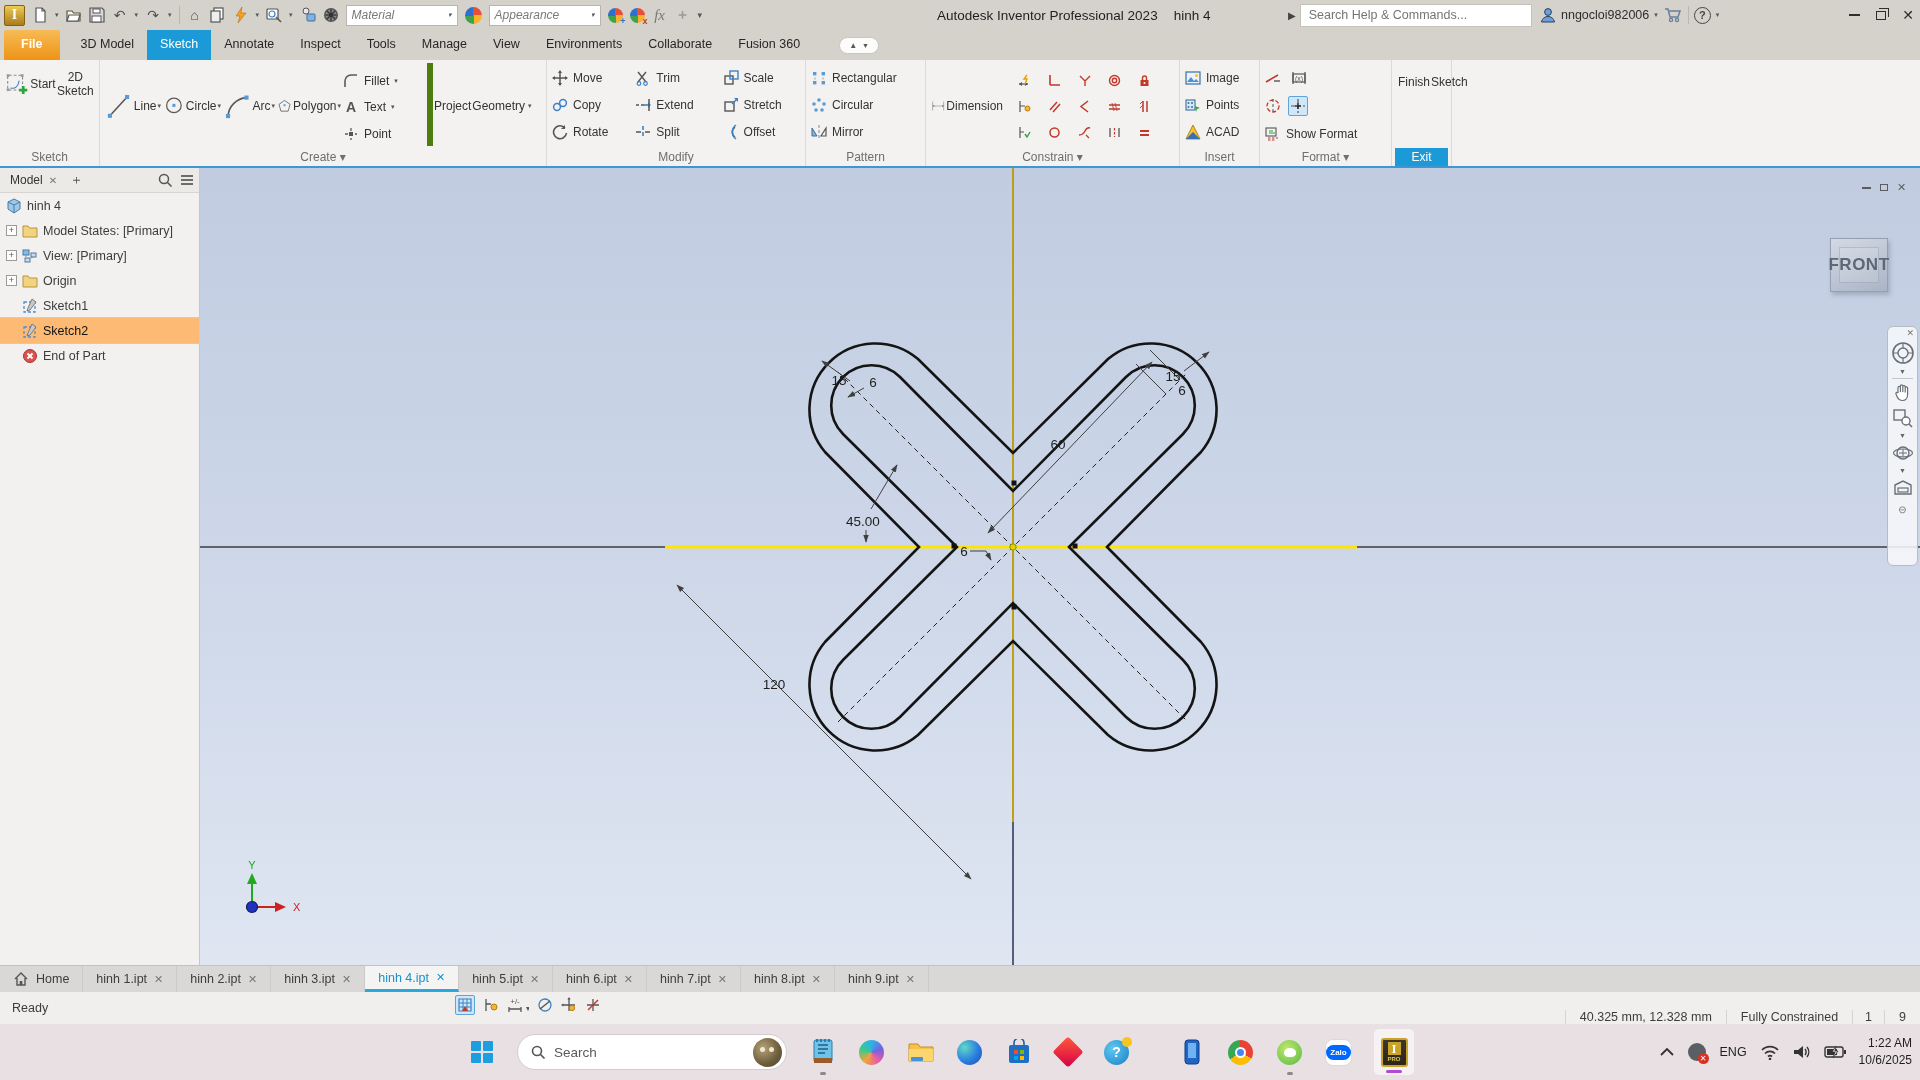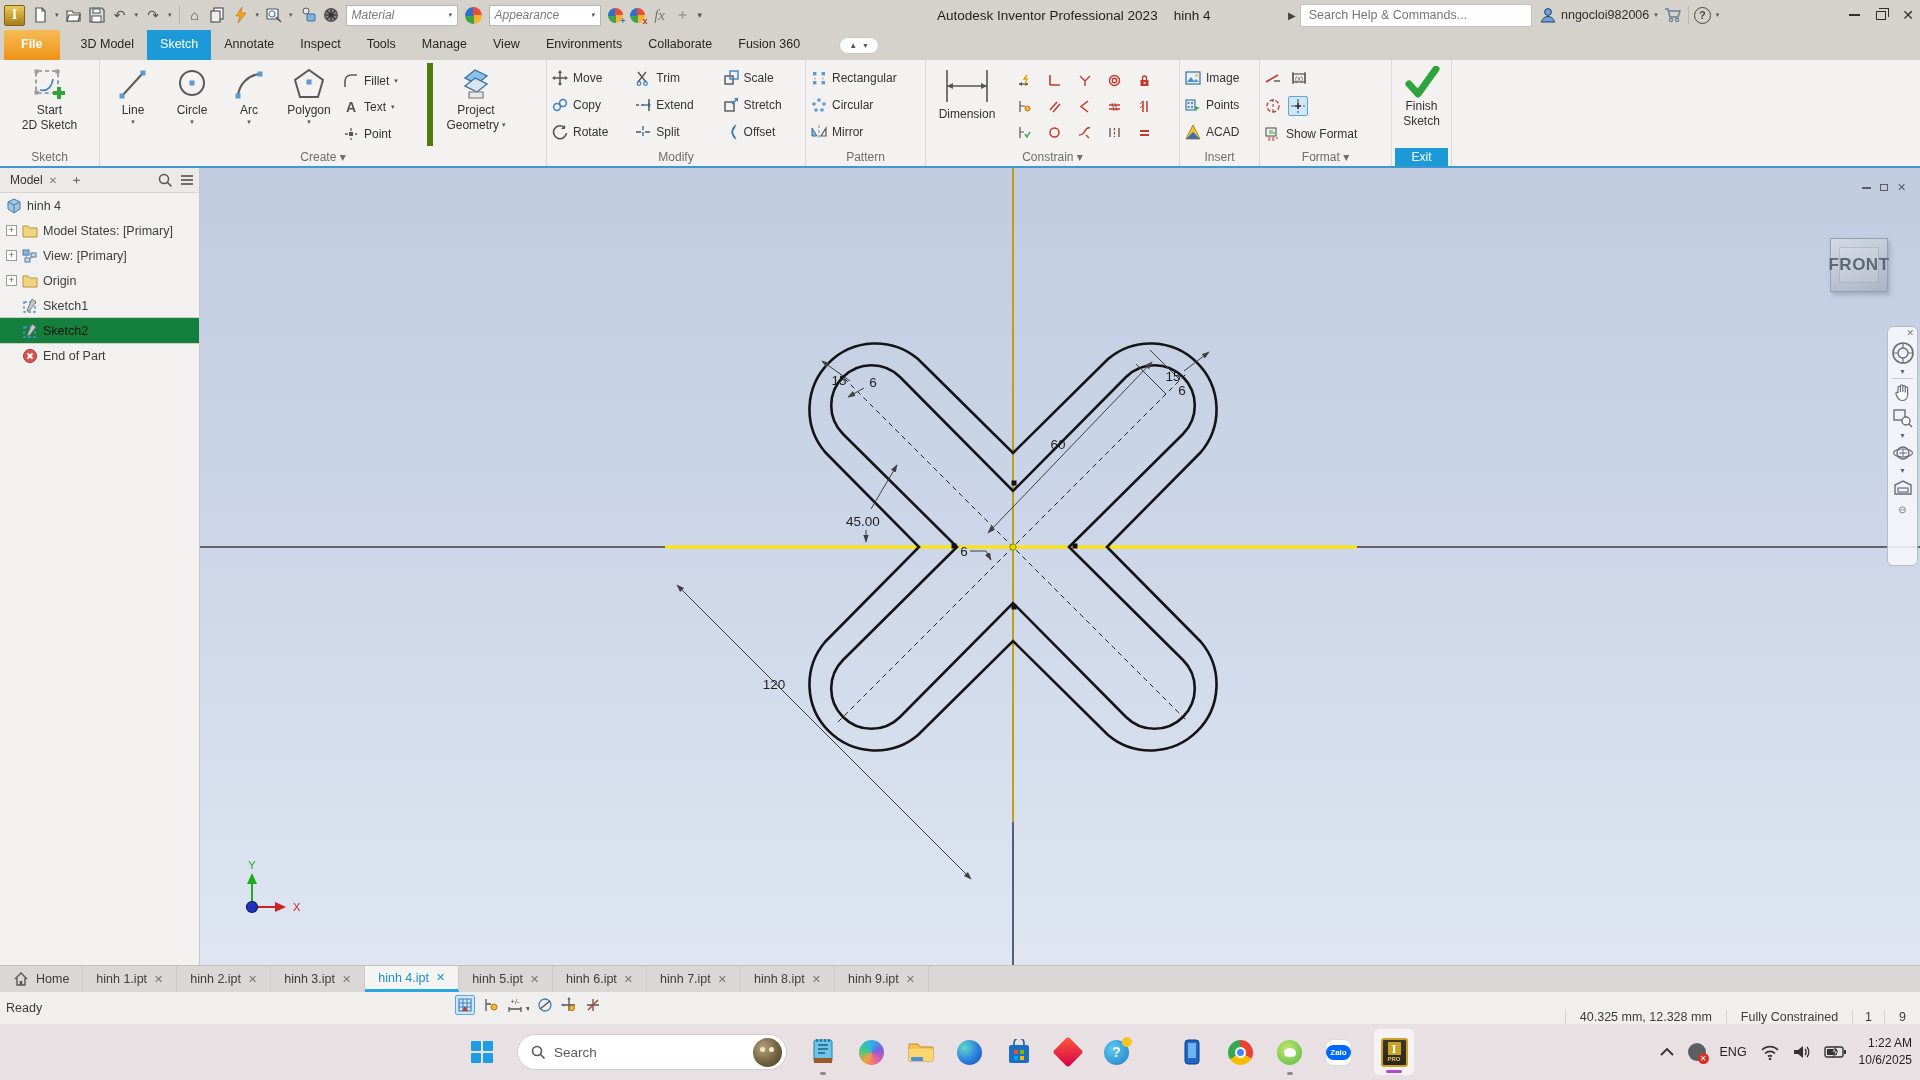--- a/index.html
+++ b/index.html
@@ -34,35 +34,35 @@
 .tabsrow{position:absolute;left:0;top:30px;width:100%;height:30px;display:flex;align-items:stretch;padding-left:4px}
 .rtab{padding:7px 13px 6px;font-size:12.5px;color:#262626;white-space:nowrap}
 .rtab.file{background:linear-gradient(#f7bb55,#ee9315);color:#fff;font-weight:bold;margin-right:8px;padding:7px 17px 6px;border-radius:2px 2px 0 0}
 .rtab.active{background:#1b9ad7;color:#fff}
 .ribbon-toggle{align-self:center;margin-left:26px;width:40px;height:17px;background:#fcfcfb;border:1px solid #c9c6c1;border-radius:9px;display:flex;align-items:center;justify-content:center;gap:5px;font-size:7px;color:#555}
 
 
 .ribbon{position:absolute;left:0;top:60px;width:100%;height:108px;background:#f3f2f0;border-bottom:2px solid #3f97d1;display:flex}
 .panel{position:relative;height:100%;border-right:1px solid #dcd9d6;padding:3px 5px 20px;flex:none}
 .plabel{position:absolute;bottom:2px;left:0;right:0;text-align:center;font-size:12px;color:#6e6e6e;white-space:nowrap}
-.bigbtn{display:flex;flex-direction:column;align-items:center;padding-top:3px;gap:1px;font-size:12px;color:#333;text-align:center;line-height:1.2;flex:none}
+.bigbtn{display:flex;align-items:center;padding-top:3px;gap:1px;font-size:12px;color:#333;text-align:center;line-height:1.2;flex:none}
 .rrow{display:flex;align-items:center;gap:5px;height:25px;font-size:12px;color:#333;white-space:nowrap}
 .col{display:flex;flex-direction:column}
 .cgrid{display:grid;grid-template-columns:repeat(5,30px);grid-auto-rows:26px;align-content:start;margin-top:4px;margin-left:6px}
 .cc{display:flex;align-items:center;justify-content:center}
 .hlbox{border:1px solid #5da4d8;background:#cfe7f8;border-radius:2px;padding:1px}
 .exitlabel{position:absolute;bottom:0;left:3px;right:3px;height:18px;background:#1b9ad7;color:#fff;display:flex;align-items:center;justify-content:center;font-size:12px}
 
 
 .browser{position:absolute;left:0;top:168px;width:200px;height:797px;background:#f2f1ef;border-right:1px solid #c9c7c4}
 .bheader{height:22px;display:flex;align-items:center;background:#eceae7;border-bottom:1px solid #d8d5d1;font-size:12px;color:#333;padding:12px 4px;gap:6px}
 .btab{background:#f8f7f5;height:100%;display:flex;align-items:center;gap:6px;padding:0 6px;border-right:1px solid #d8d5d1}
 .bsp{flex:1}
 .trow{display:flex;align-items:center;height:25px;font-size:12.5px;color:#3d3d3d;gap:5px}
-.trow.sel{background:#15803d;outline:1px solid #cfccc8;color:#111}
+.trow.sel{background:#fdba74;outline:1px solid #cfccc8;color:#111}
 .exp{width:11px;height:11px;border:1px solid #9a9a9a;background:#fdfdfd;font-size:9px;line-height:9px;text-align:center;color:#555;flex:none}
 
 
 .canvas{position:absolute;left:200px;top:168px;width:1720px;height:797px;background:linear-gradient(180deg,#c1cce1 0%,#ccd6e8 45%,#dfe6f2 100%);overflow:hidden}
 .viewcube{position:absolute;left:1630px;top:70px;width:58px;height:54px;background:linear-gradient(155deg,#d3dae5,#aab4c6);border:1px solid #96a0b0;box-shadow:2px 3px 4px rgba(60,70,90,.25);display:flex;align-items:center;justify-content:center;font-size:17px;font-weight:bold;color:#5d6775;letter-spacing:.5px}
 .viewcube:before{content:"";position:absolute;inset:8px;background:rgba(255,255,255,.12);border:1px solid rgba(130,140,155,.35)}
 .navbar{position:absolute;left:1687px;top:158px;width:31px;height:240px;background:rgba(246,247,249,.88);border:1px solid #b7bbc2;border-radius:6px;display:flex;flex-direction:column;align-items:center;padding:2px 0;gap:3px}
 .nb-close{align-self:flex-end;margin-right:3px;font-size:9px;color:#777;line-height:1}
 .nb-div{width:21px;height:1px;background:#c3c6cb}
 .nb-caret{font-size:7px;color:#666;line-height:1}
@@ -73,21 +73,21 @@
 
 
 .doctabs{position:absolute;left:0;top:965px;width:100%;height:27px;background:#d9d8d6;border-top:1px solid #c4c2bf;display:flex;align-items:stretch;font-size:12.5px;color:#3d3d3d}
 .dtab{display:flex;align-items:center;gap:7px;padding:0 13px;border-right:1px solid #cccac7;white-space:nowrap}
 .dtab .x{color:#777;font-size:11px}
 .dtab.active{background:#f4f4f3;color:#1a8fd1;border-bottom:3px solid #29a8e0}
 .dtab.active .x{color:#1a8fd1}
 
 
 .statusbar{position:absolute;left:0;top:992px;width:100%;height:32px;background:#f0efed;display:flex;align-items:center;font-size:12.5px;color:#3c3c3c}
-.sb-ready{padding-left:6px}
+.sb-ready{padding-left:12px}
 .sb-tools{position:absolute;left:455px;top:3px;display:flex;align-items:center;gap:8px}
 .sb-right{position:absolute;right:0;top:0;height:100%;display:flex;align-items:flex-end}
 .sbseg{display:flex;align-items:center;padding:0 14px;border-left:1px solid #d6d4d1;white-space:nowrap}
 
 
 .taskbar{position:absolute;left:0;top:1024px;width:100%;height:56px;background:#e8e0e3}
 .tk-center{position:absolute;left:468px;top:0;height:56px;display:flex;align-items:center;gap:22px}
 .tk-icon{width:27px;height:27px;flex:none;position:relative;display:flex;align-items:center;justify-content:center}
 .rundot{position:absolute;left:50%;transform:translateX(-50%);bottom:-9px;width:6px;height:3px;border-radius:2px;background:#8a8a8a}
 .searchpill{width:270px;height:36px;background:#fff;border:1px solid #d3cbcf;border-radius:18px;display:flex;align-items:center;padding:0 4px 0 12px;gap:8px;color:#5a5a5a;font-size:13.5px}

